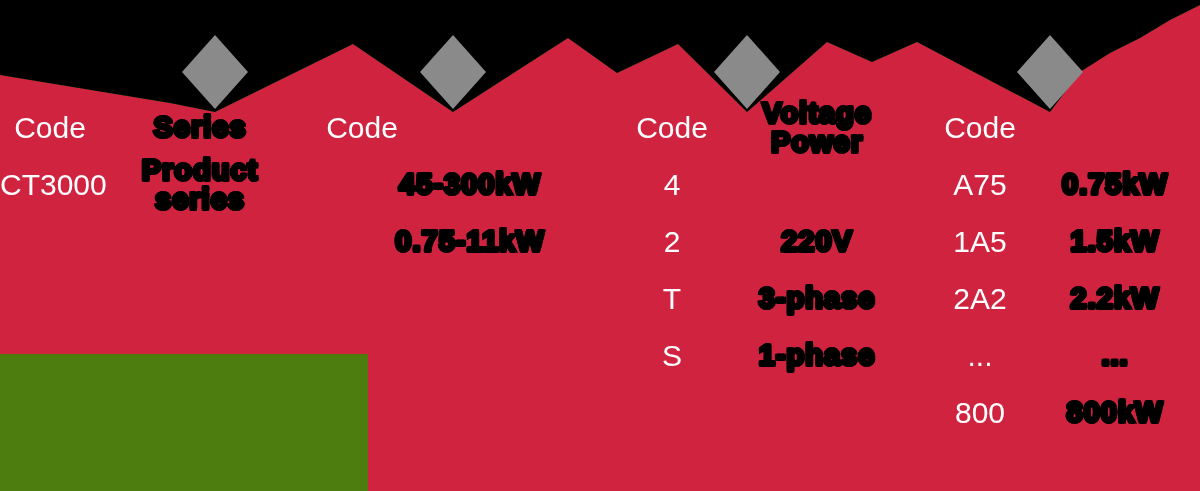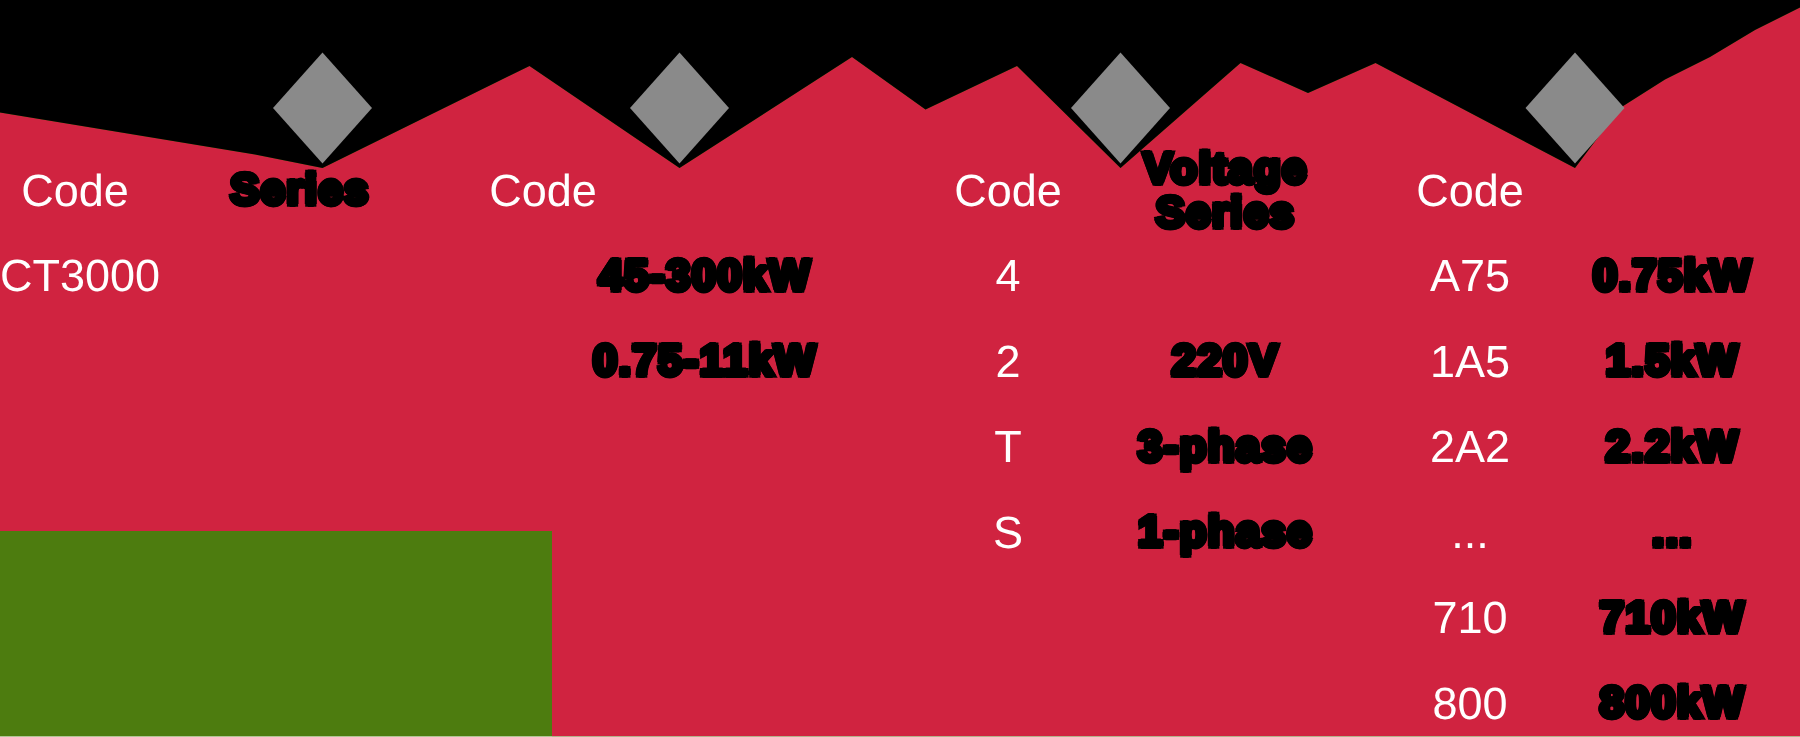--- a/index.html
+++ b/index.html
@@ -46,39 +46,40 @@
     <polygon fill="#8A8A8A" points="1050,35 1083,72 1050,109 1017,72"></polygon>
   </svg>
 
   <div class="col col1">
     <div class="row">
       <div class="code-cell">Code</div>
       <div class="val-cell"><span class="blob">Series</span></div>
     </div>
     <div class="row">
       <div class="code-cell">CT3000</div>
+      <div class="val-cell"><span class="blob">Product series</span></div>
     </div>
   </div>
 
   <div class="col col2">
     <div class="row">
       <div class="code-cell">Code</div>
     </div>
     <div class="row">
       <div class="val-cell"><span class="blob">45-300kW</span></div>
     </div>
     <div class="row">
       <div class="val-cell"><span class="blob">0.75-11kW</span></div>
     </div>
   </div>
 
   <div class="col col3">
     <div class="row">
       <div class="code-cell">Code</div>
-      <div class="val-cell"><span class="blob">Voltage Series</span></div>
+      <div class="val-cell"><span class="blob">Voltage Power</span></div>
     </div>
     <div class="row">
       <div class="code-cell">4</div>
     </div>
     <div class="row">
       <div class="code-cell">2</div>
       <div class="val-cell"><span class="blob">220V</span></div>
     </div>
     <div class="row">
       <div class="code-cell">T</div>
@@ -104,22 +105,18 @@
     </div>
     <div class="row">
       <div class="code-cell">2A2</div>
       <div class="val-cell"><span class="blob">2.2kW</span></div>
     </div>
     <div class="row">
       <div class="code-cell">...</div>
       <div class="val-cell"><span class="blob">...</span></div>
     </div>
     <div class="row">
-      <div class="code-cell">710</div>
-      <div class="val-cell"><span class="blob">710kW</span></div>
-    </div>
-    <div class="row">
       <div class="code-cell">800</div>
       <div class="val-cell"><span class="blob">800kW</span></div>
     </div>
   </div>
 
 </div>
 
 </body></html>

